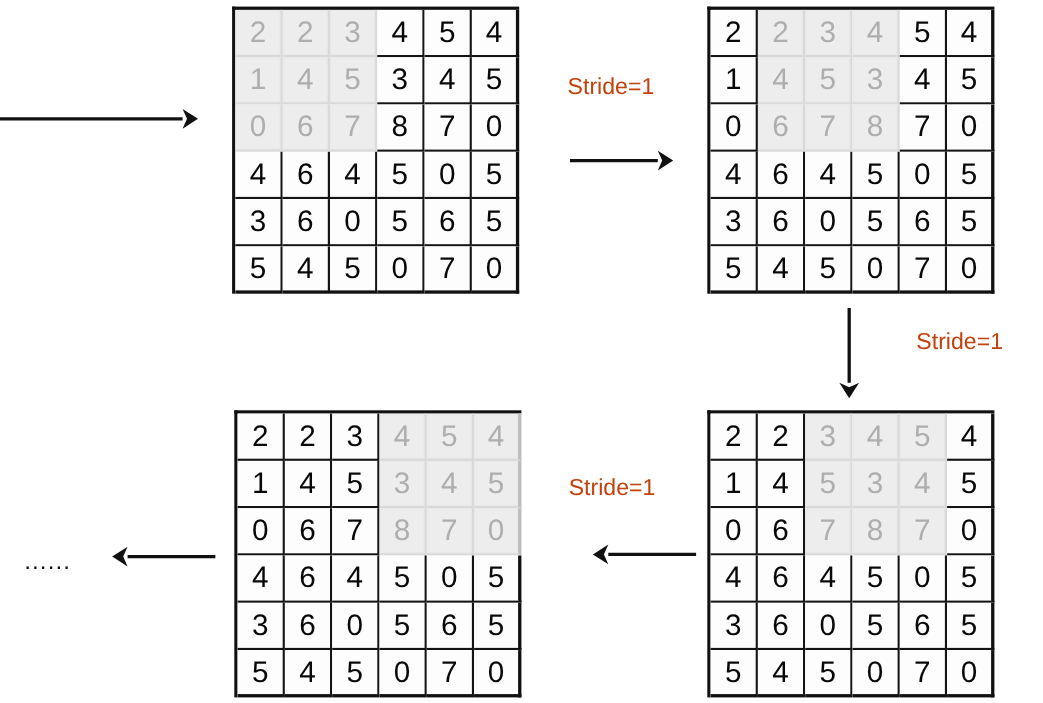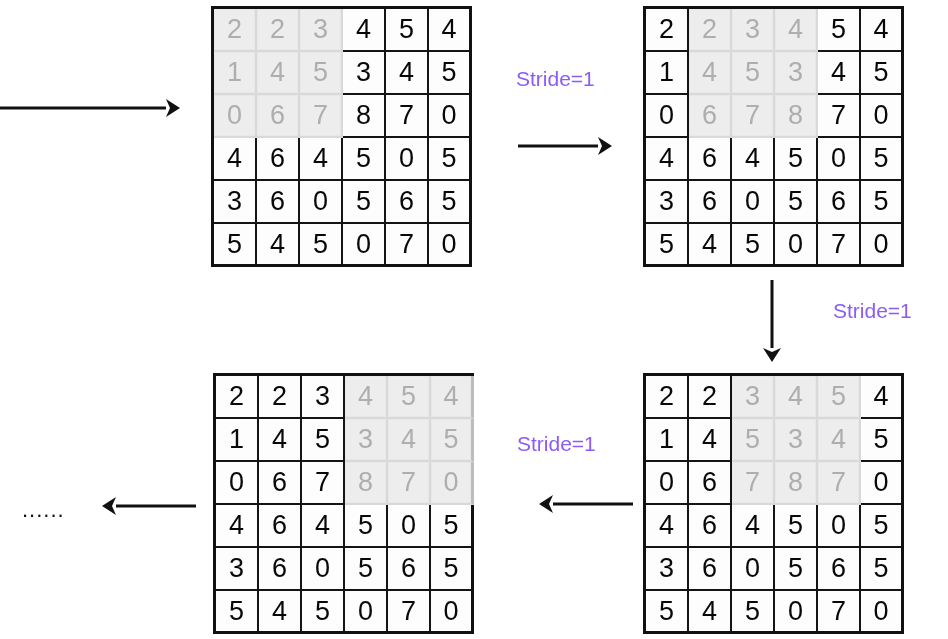--- a/index.html
+++ b/index.html
@@ -65,21 +65,21 @@
   
   #grid-tl { left: 211px; top: 6px; }
   #grid-tr { left: 643px; top: 6px; }
   #grid-bl { left: 213px; top: 373px; }
   #grid-br { left: 643px; top: 373px; }
 
   
   .stride-label {
     position: absolute;
     font-size: 21px;
-    color: #8b5cf6;
+    color: #c2410c;
     white-space: nowrap;
     font-family: "Liberation Sans", sans-serif;
     user-select: none;
   }
   #stride-1 { left: 516px; top: 67px; }
   #stride-2 { left: 833px; top: 299px; }
   #stride-3 { left: 517px; top: 432px; }
 
   .dots {
     position: absolute;

